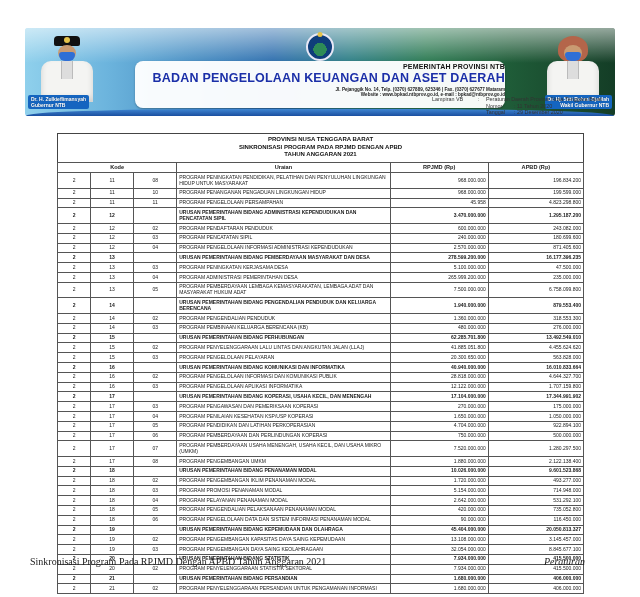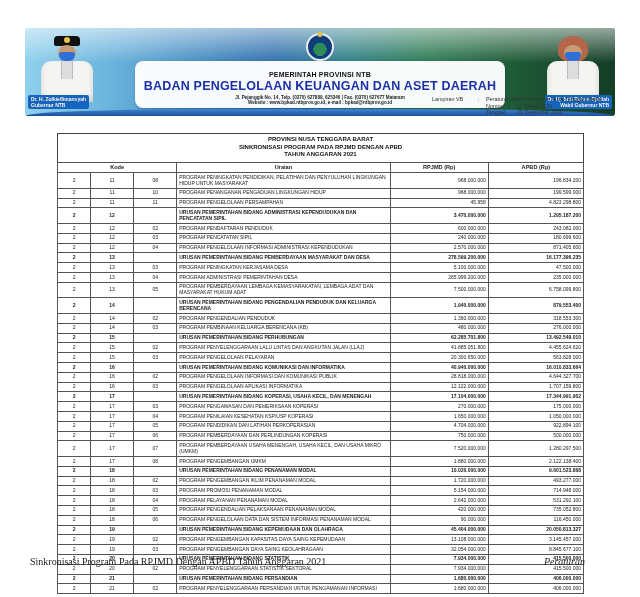--- a/index.html
+++ b/index.html
@@ -36,21 +36,21 @@
     font-size:5px;line-height:6px;border-radius:2px;text-shadow:0 0 1px rgba(0,0,0,.4);}
   .official.left .name-tag{left:1px;text-align:left;}
   .official.right .name-tag{right:1px;text-align:right;}
 
   .logo{position:absolute;left:50%;top:5px;transform:translateX(-50%);width:24px;height:24px;border-radius:50%;
     background:radial-gradient(circle at 50% 60%,#2e8b57 0 35%,#0f3d7a 36% 100%);border:2px solid #e8e8f6;}
   .logo:after{content:"";position:absolute;left:50%;top:-3px;transform:translateX(-50%);width:5px;height:5px;
     background:#e5c34a;border-radius:50%;}
 
   .letterhead{position:absolute;left:110px;right:110px;top:33px;bottom:8px;background:rgba(255,255,255,.96);
-    border-radius:8px;text-align:center;padding-top:10px;box-shadow:0 1px 2px rgba(0,0,0,.3);}
+    border-radius:8px;text-align:right;padding-top:2px;box-shadow:0 1px 2px rgba(0,0,0,.3);}
   .lh1{font-size:7px;font-weight:bold;color:#111;letter-spacing:.2px;}
   .lh2{font-size:12.5px;font-weight:bold;color:#1b2fa8;letter-spacing:.2px;margin-top:1px;}
   .lh3{font-size:4.6px;font-weight:bold;color:#222;margin-top:2px;}
   .lh4{font-size:4.6px;font-weight:bold;color:#222;}
 
   
   .lampiran{position:absolute;left:432px;top:96px;width:195px;font-size:5.4px;line-height:6.6px;color:#333;}
   .lampiran .row{display:flex;}
   .lampiran .lab{width:46px;flex:none;}
   .lampiran .col{width:8px;flex:none;}

